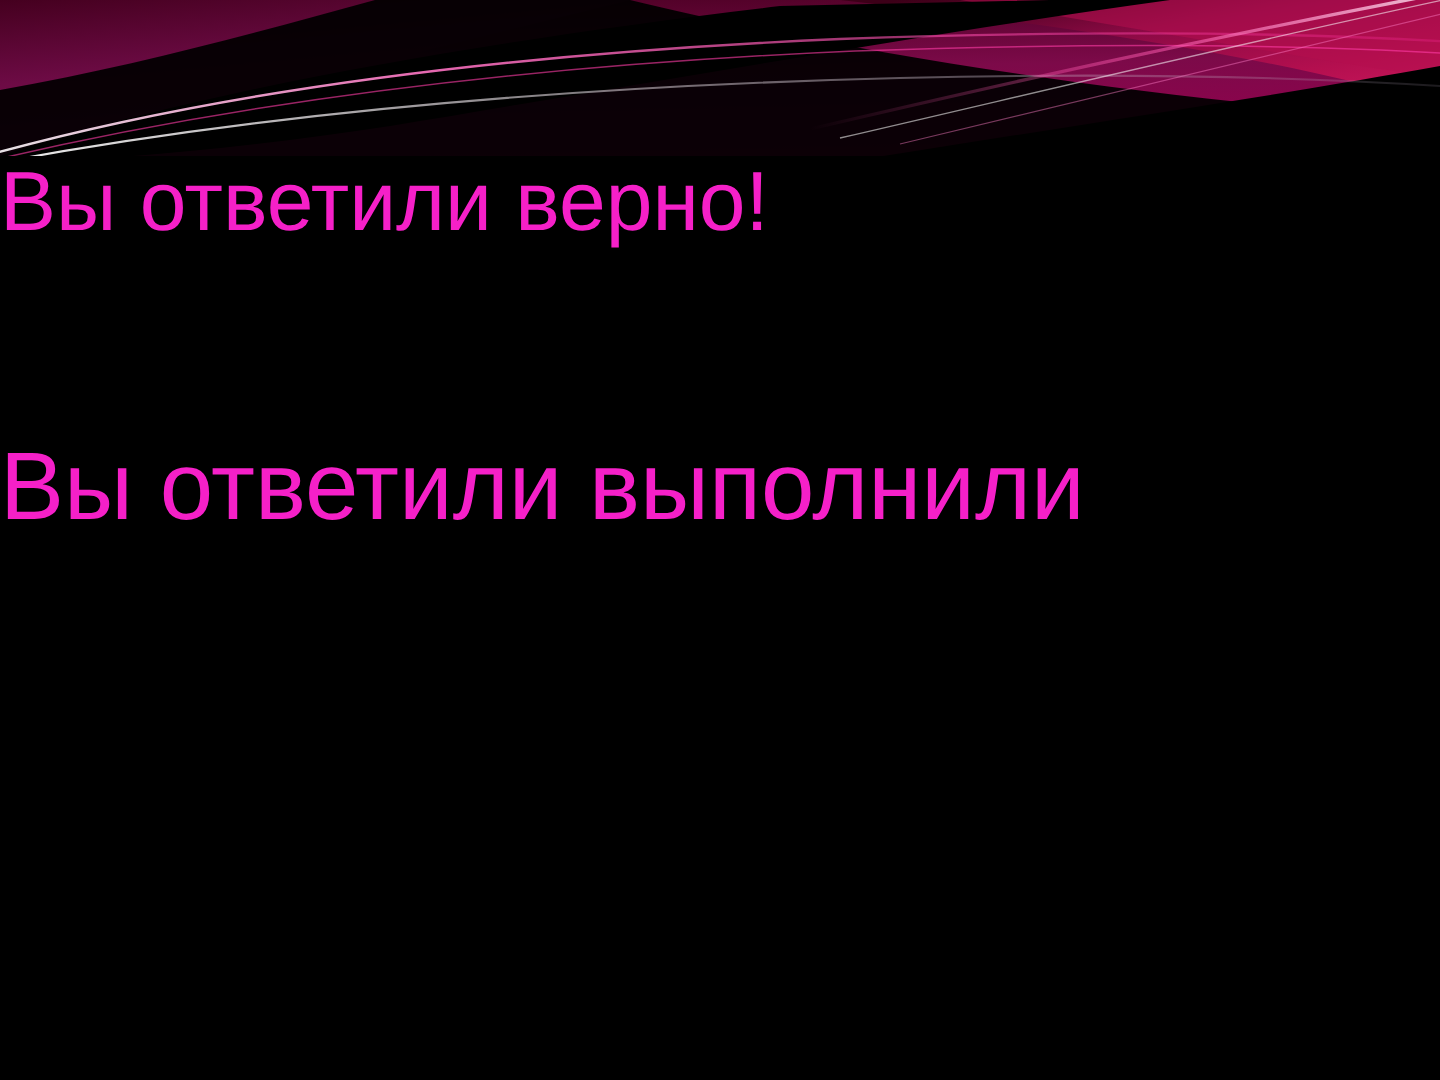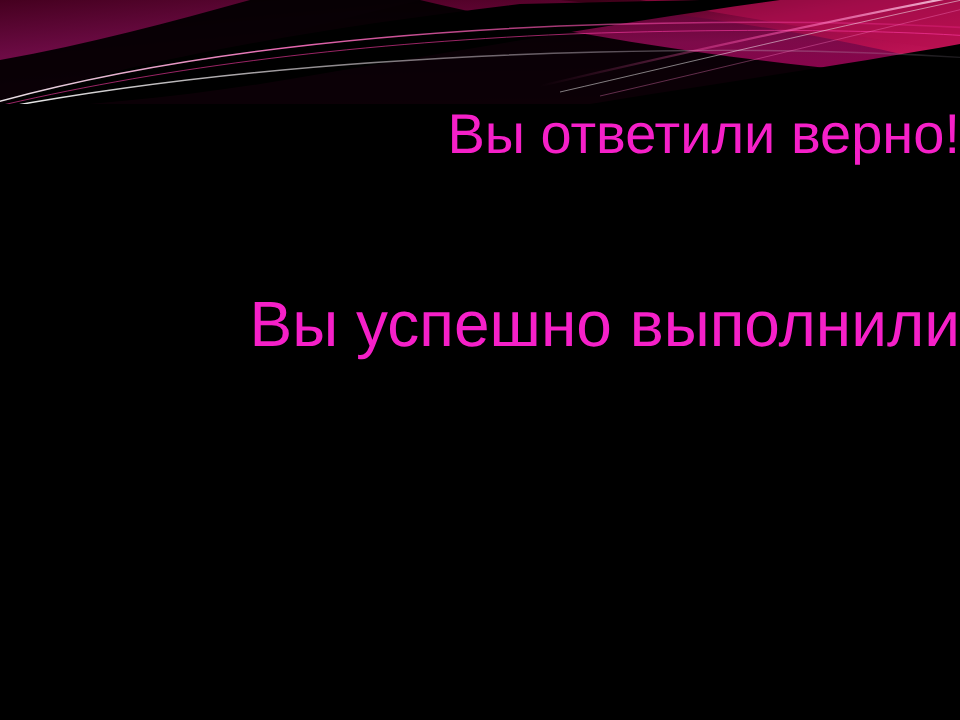--- a/index.html
+++ b/index.html
@@ -33,21 +33,21 @@
     height: 112px;
   }
 
   
   #text-block {
     position: absolute;
     left: 0;
     top: 0;
     width: 960px;
     height: 720px;
-    text-align: right;
+    text-align: left;
   }
   .slide-line {
     color: #f520c8;
     font-weight: 400;
     letter-spacing: 0px;
     white-space: nowrap;
     text-rendering: geometricPrecision;
   }
   #line-1 {
     position: absolute;
@@ -139,16 +139,16 @@
       <path d="M560,92 C690,62 830,28 990,-6" fill="none" stroke="#ffffff" stroke-width="0.9" opacity="0.55"></path>
       <path d="M600,96 C730,66 860,34 1000,0" fill="none" stroke="#ff7ec8" stroke-width="0.8" opacity="0.45"></path>
 
       <path d="M0,112 L960,112 L960,86 C780,100 560,110 300,112 Z" fill="#000000"></path>
       <rect x="0" y="104" width="960" height="8" fill="#000000"></rect>
     </svg>
   </div>
 
   <div id="text-block">
     <div id="line-1" class="slide-line">Вы ответили верно!</div>
-    <div id="line-2" class="slide-line">Вы успешно выполнили</div>
+    <div id="line-2" class="slide-line">Вы ответили выполнили</div>
   </div>
 
 </div>
 
 </body></html>

